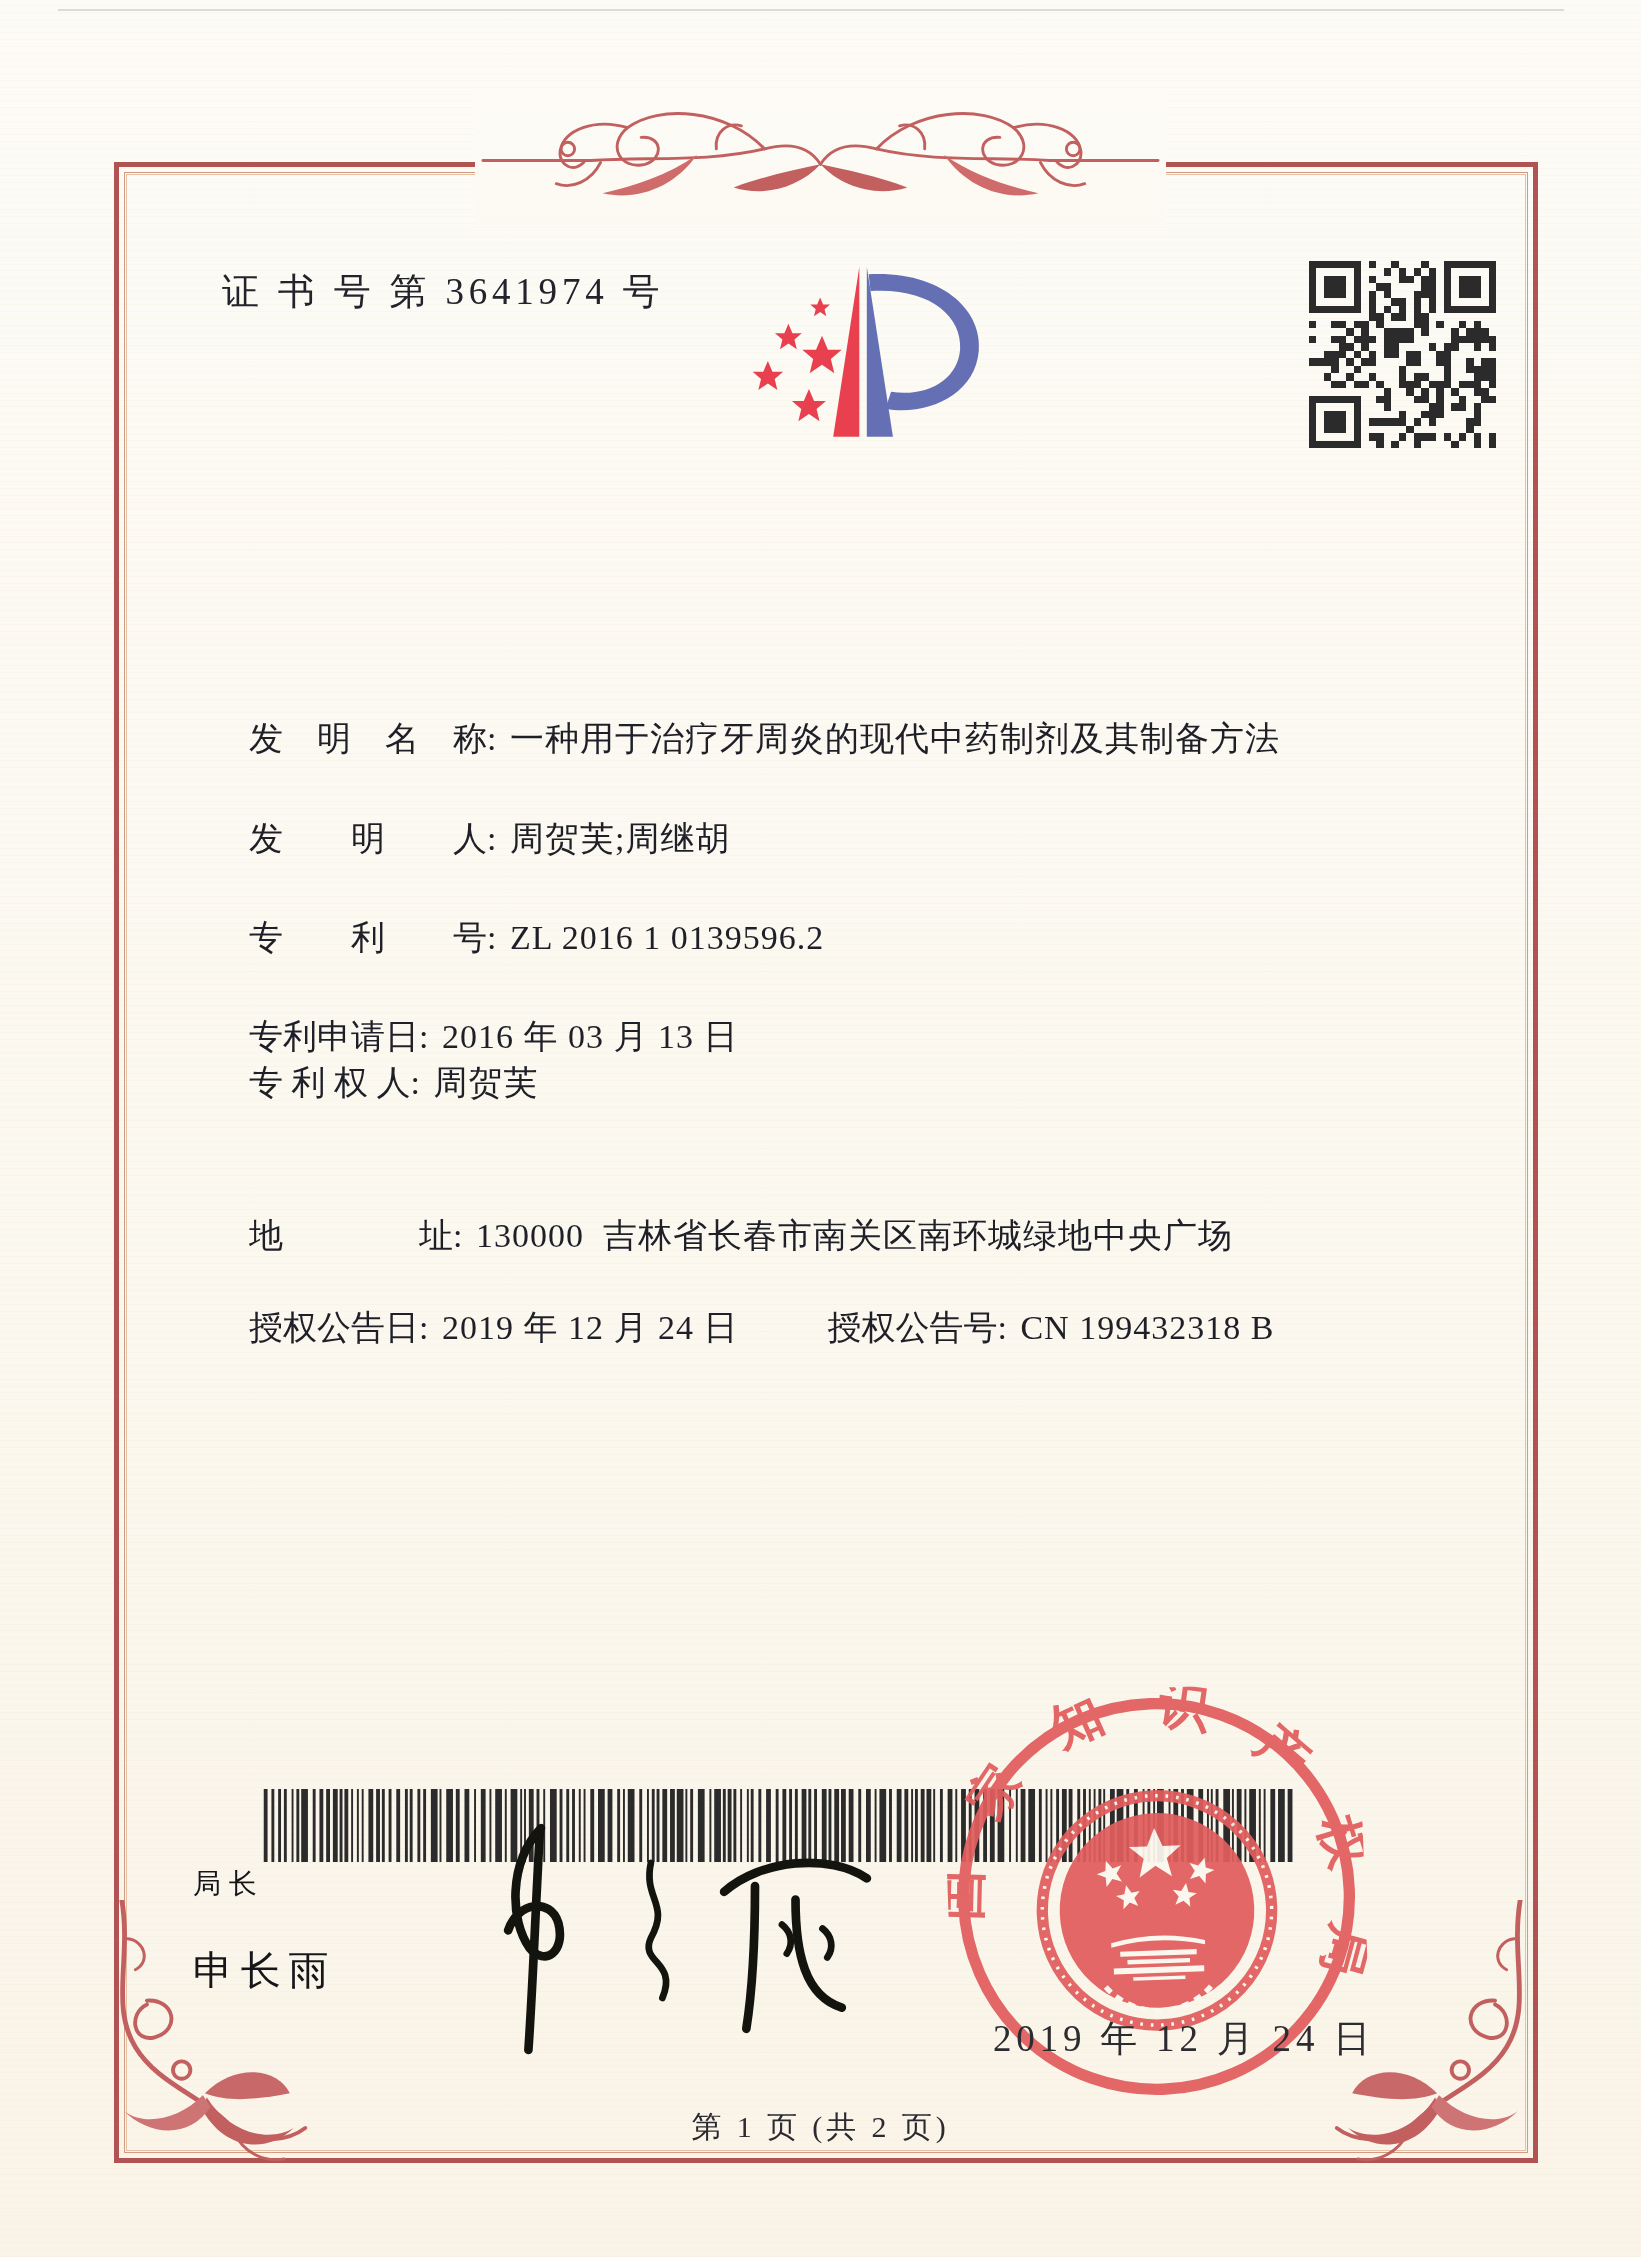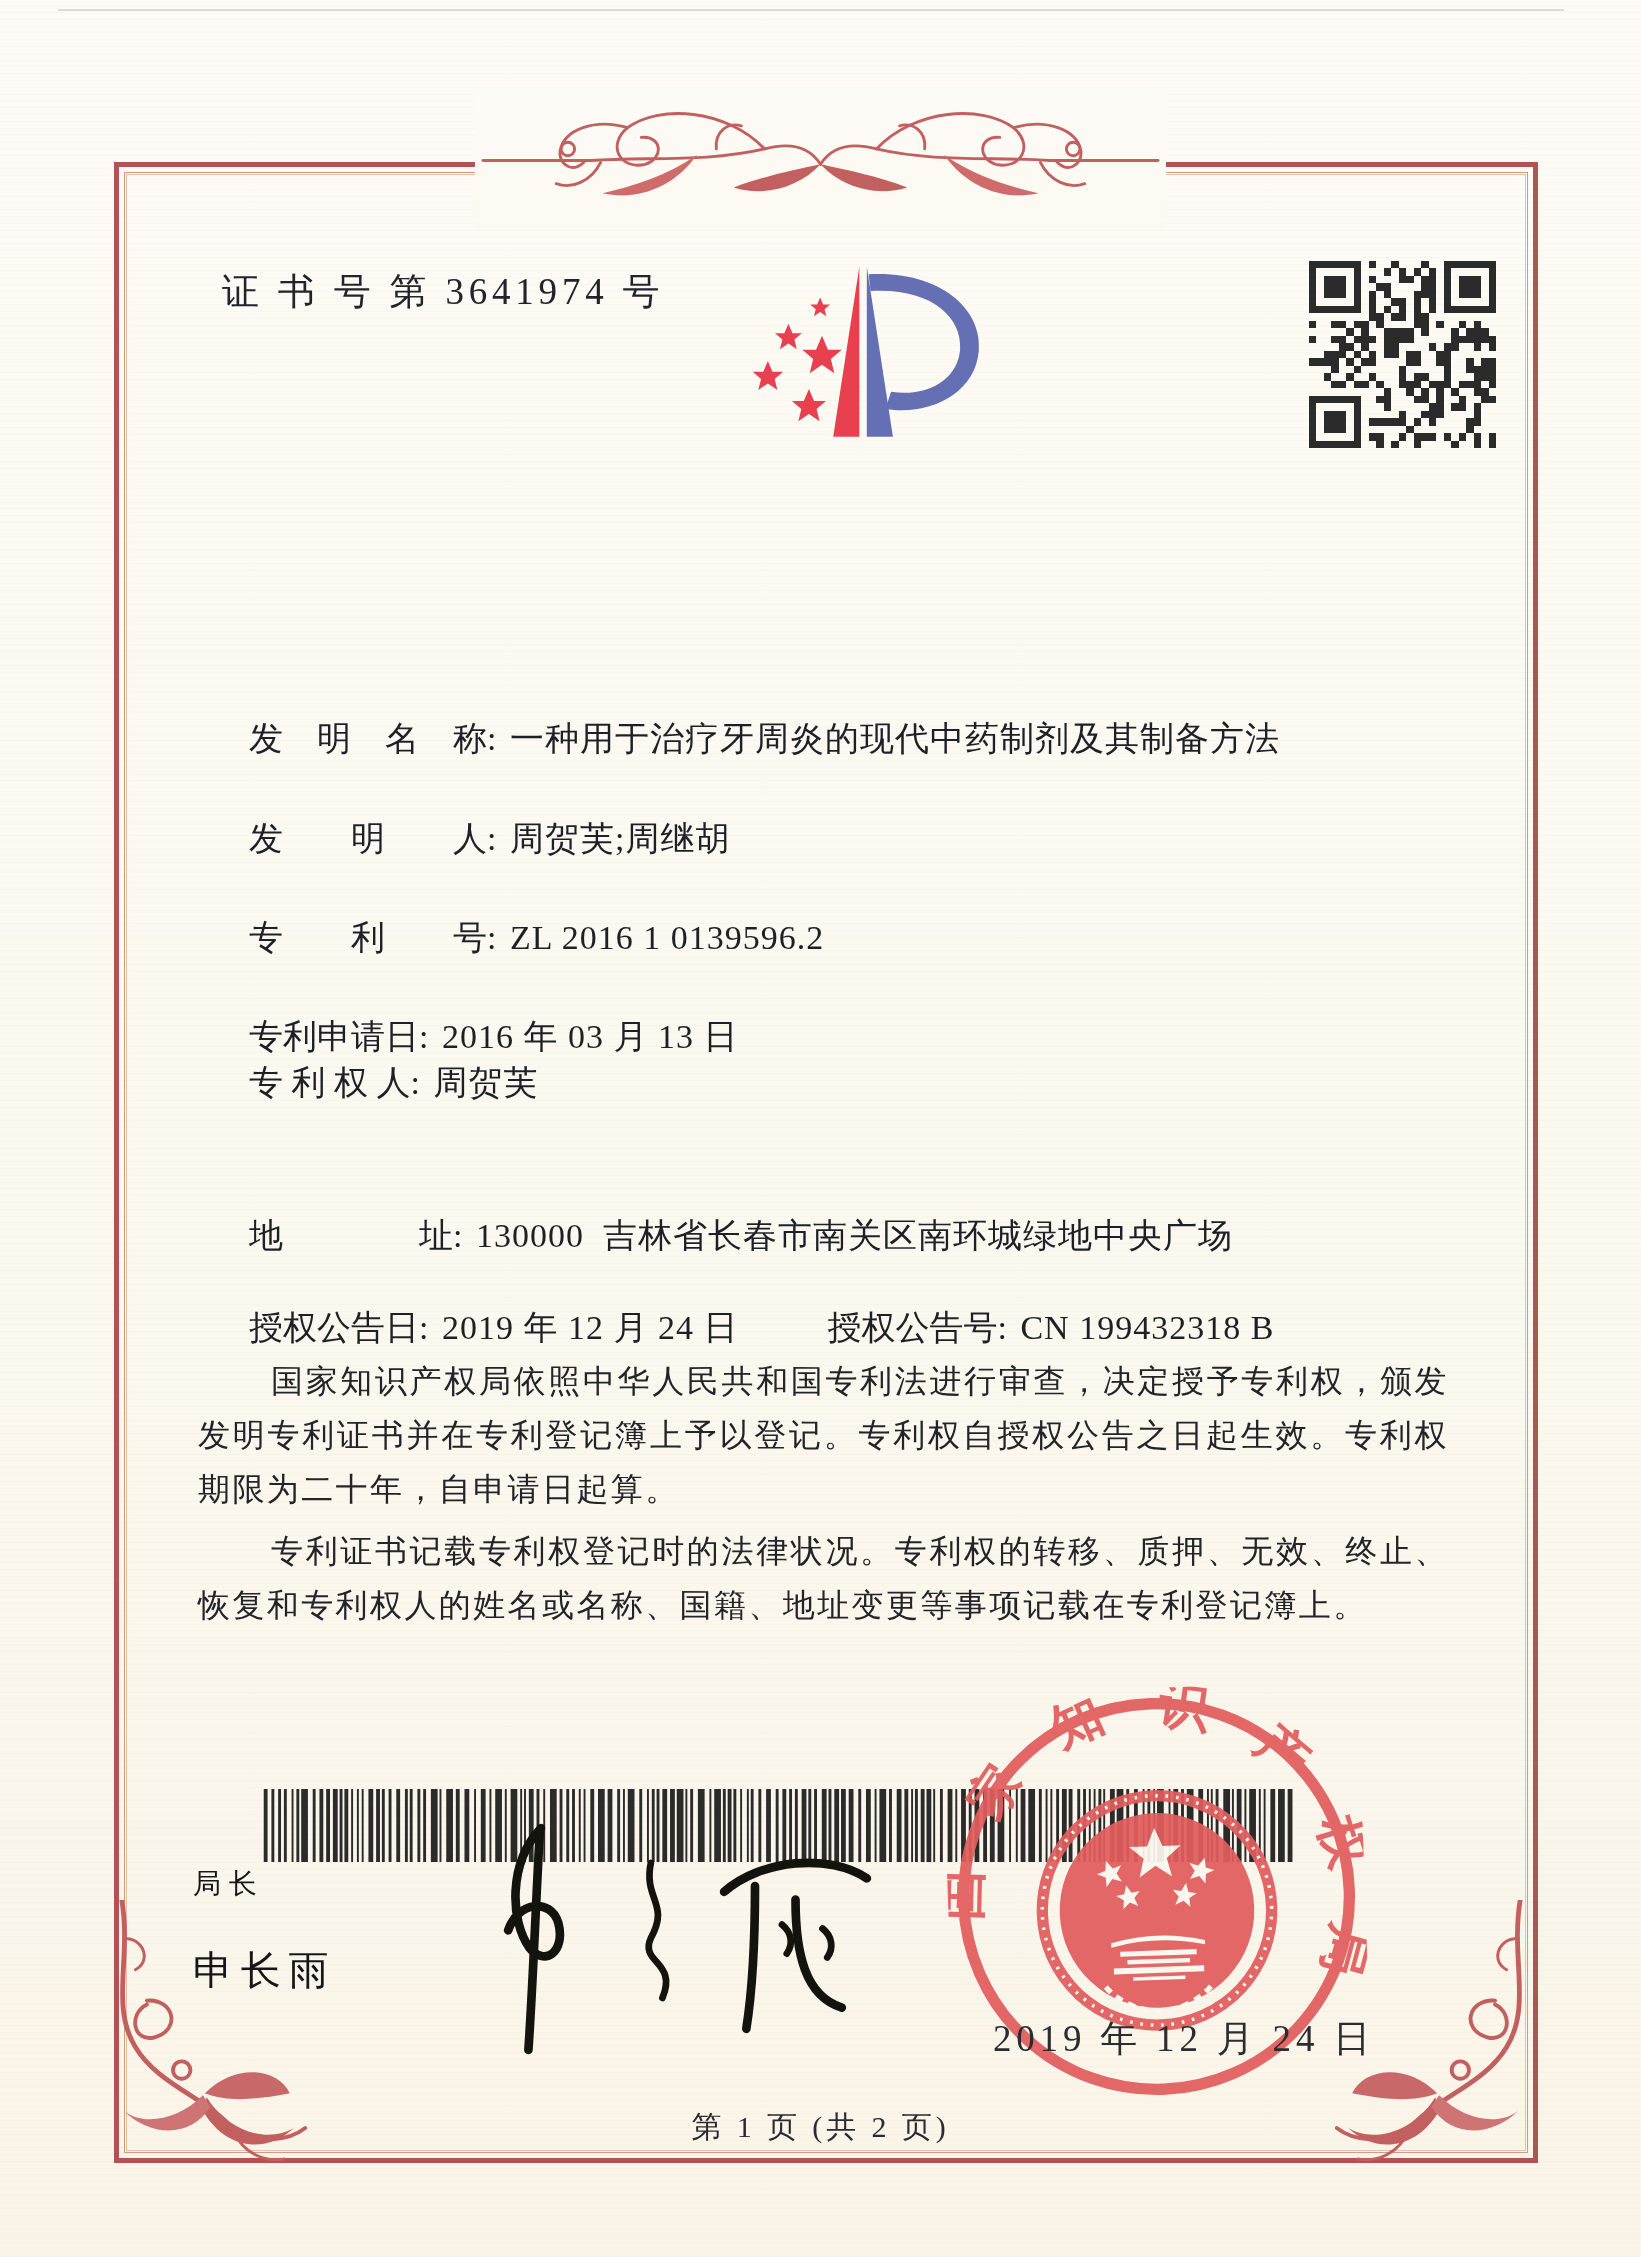--- a/index.html
+++ b/index.html
@@ -475,24 +475,20 @@
       <span class="fvalue">130000  吉林省长春市南关区南环城绿地中央广场</span>
     </div>
     <div class="row" style="top:1305px">
       <span class="flabel">授权公告日:</span>
       <span class="fvalue">2019 年 12 月 24 日</span>
       <span class="flabel grant-label">授权公告号:</span>
       <span class="fvalue">CN 199432318 B</span>
     </div>
   </div>
 
-  <div class="paras">
-    <p>国家知识产权局依照中华人民共和国专利法进行审查，决定授予专利权，颁发发明专利证书并在专利登记簿上予以登记。专利权自授权公告之日起生效。专利权期限为二十年，自申请日起算。</p>
-    <p>专利证书记载专利权登记时的法律状况。专利权的转移、质押、无效、终止、恢复和专利权人的姓名或名称、国籍、地址变更等事项记载在专利登记簿上。</p>
-  </div>
 
   <div class="barcode">
     <svg id="bcsvg" width="1039" height="73" viewBox="0 0 1076 76">
         <g fill="#2b2b2b">
           <rect x="0" y="0" width="4" height="76"></rect>
           <rect x="8" y="0" width="3" height="76"></rect>
           <rect x="15" y="0" width="3" height="76"></rect>
           <rect x="21" y="0" width="3" height="76"></rect>
           <rect x="29" y="0" width="2" height="76"></rect>
           <rect x="34" y="0" width="3" height="76"></rect>

